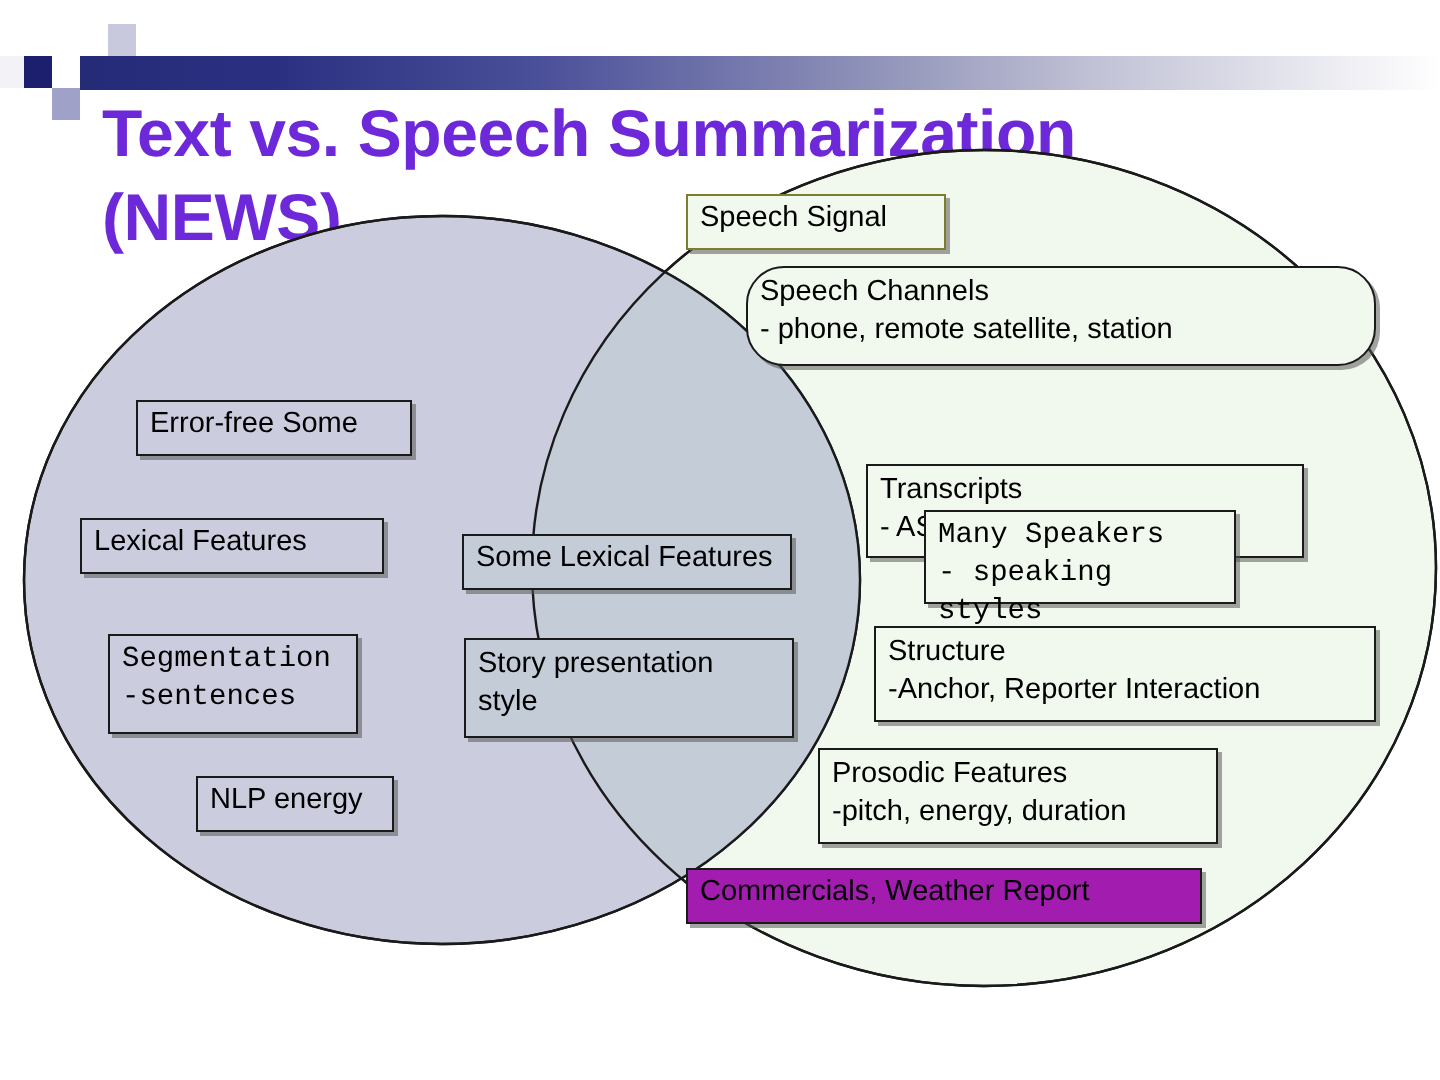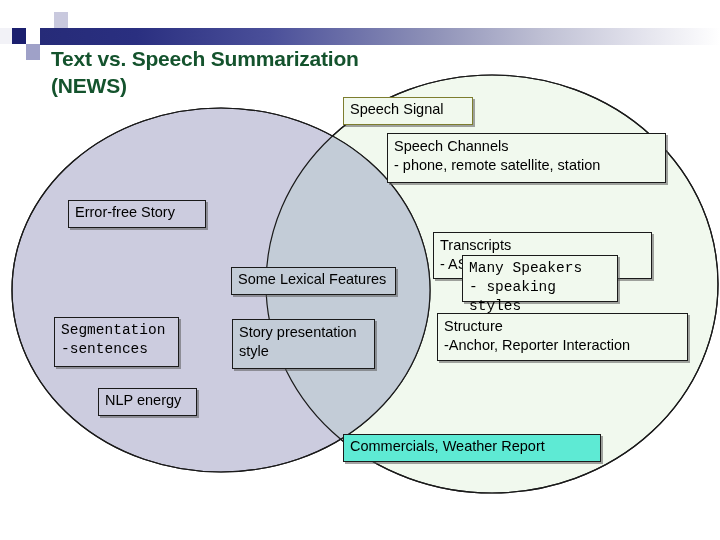--- a/index.html
+++ b/index.html
@@ -36,24 +36,24 @@
         #ffffff 100%);
   }
   .deco-sq { position: absolute; }
 
   
   #slide-title {
     position: absolute;
     left: 51px;
     top: 46px;
     width: 620px;
-    font-size: 21px;
+    font-size: 33px;
     font-weight: bold;
     line-height: 1.27;
-    color: #14532d;
+    color: #6d28d9;
     letter-spacing: -0.2px;
     white-space: pre-line;
   }
 
   
   #venn {
     position: absolute;
     left: 0; top: 0;
     width: 720px;
     height: 540px;
@@ -67,21 +67,21 @@
     font-size: 14.5px;
     line-height: 1.32;
     color: #000000;
     padding: 3px 6px 4px 6px;
     white-space: pre-line;
     box-shadow: 2px 2px 0 rgba(90,90,90,0.55);
   }
   .box.fill-green  { background: #f1f9ee; }
   .box.fill-lav    { background: #ccccdf; }
   .box.fill-over   { background: #c3ccd7; }
-  .box.fill-white  { background: #5eead4; }
+  .box.fill-white  { background: #a21caf; }
   .box.olive       { border-color: #7d7d2e; }
   .box.tight       { padding: 2px 6px 17px 6px; }
 </style>
 </head>
 <body>
 
 <div id="slide">
 
   <div id="deco-squares">
       <div class="deco-sq" style="left: 0px; top: 28px; width: 12px; height: 16px; background: rgb(242, 242, 247);"></div>
@@ -115,42 +115,45 @@
     <g clip-path="url(#clip-left)">
       <ellipse id="circle-overlap" cx="492" cy="284" rx="226" ry="209" stroke="none" fill="#c3ccd7"></ellipse>
     </g>
 
     <ellipse cx="492" cy="284" rx="226" ry="209" fill="none" stroke="#1a1a1a" stroke-width="1.2"></ellipse>
     <ellipse cx="221" cy="290" rx="209" ry="182" fill="none" stroke="#1a1a1a" stroke-width="1.2"></ellipse>
   </svg>
 
   <div class="box fill-green olive tight" style="left:343px; top:97px; width:130px; height:28px;">Speech Signal</div>
 
-  <div class="box fill-green" style="left:387px; top:133px; width:279px; height:50px;">Speech Channels
+  <div class="box fill-green" style="left:373px; top:133px; width:315px; height:50px;border-radius:19px;">Speech Channels
 - phone, remote satellite, station</div>
 
-  <div class="box fill-lav tight" style="left:68px; top:200px; width:138px; height:28px;">Error-free Story</div>
+  <div class="box fill-lav tight" style="left:68px; top:200px; width:138px; height:28px;">Error-free Some</div>
 
 
   <div class="box fill-green" style="left:433px; top:196px; width:219px; height:47px;margin-top:36px;">Transcripts
 - ASR, Close Captioned</div>
 
+  <div class="box fill-lav tight" style="left:40px; top:259px; width:152px; height:28px;">Lexical Features</div>
 
   <div class="box fill-over tight" style="left:214px; top:267px; width:165px; height:28px;margin-left:17px;">Some Lexical Features</div>
 
   <div class="box fill-green" style="left:462px; top:255px; width:156px; height:47px;font-family:Liberation Mono, monospace;">Many Speakers
 - speaking styles</div>
 
   <div class="box fill-lav" style="left:54px; top:317px; width:125px; height:50px;font-family:Liberation Mono, monospace;">Segmentation
 -sentences</div>
 
-  <div class="box fill-over" style="left:232px; top:319px; width:143px; height:50px;">Story presentation
+  <div class="box fill-over" style="left:232px; top:319px; width:165px; height:50px;">Story presentation
 style</div>
 
   <div class="box fill-green" style="left:437px; top:313px; width:251px; height:48px;">Structure
 -Anchor, Reporter Interaction</div>
 
   <div class="box fill-lav tight" style="left:98px; top:388px; width:99px; height:28px;">NLP energy</div>
 
+  <div class="box fill-green" style="left:409px; top:374px; width:200px; height:48px;">Prosodic Features
+-pitch, energy, duration</div>
 
   <div class="box fill-white tight" style="left:343px; top:434px; width:258px; height:28px;">Commercials, Weather Report</div>
 
 </div>
 
 </body></html>

